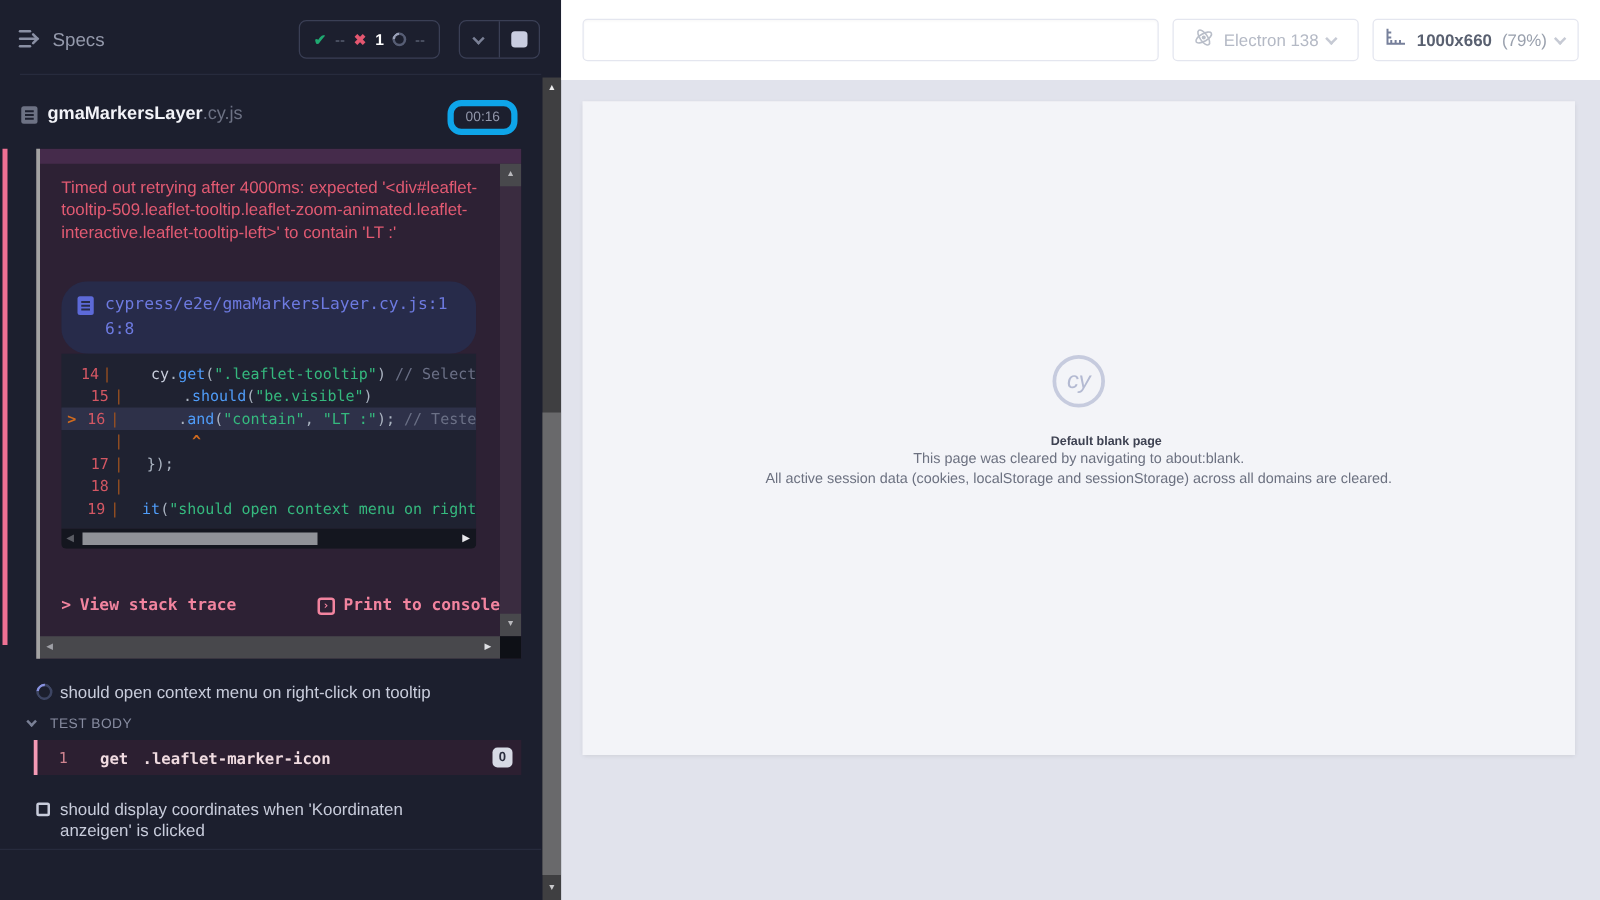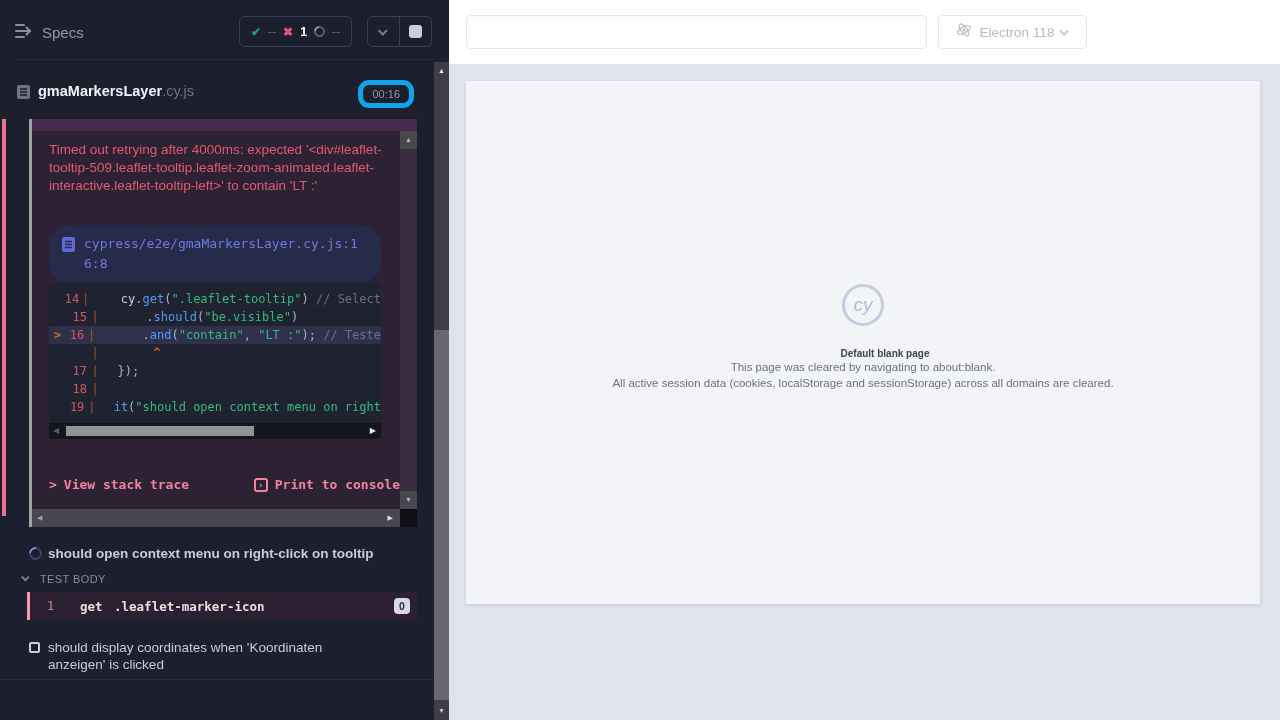--- a/index.html
+++ b/index.html
@@ -71,21 +71,21 @@
   #err-vscroll { position:absolute; right:0; top:12px; bottom:18px; width:17px; background:#3a2c40; }
   #err-vscroll .up, #err-vscroll .down { position:absolute; left:0; width:17px; height:18px; background:#48484c;
               color:#b9b9bd; font-size:7px; text-align:center; line-height:18px; }
   #err-vscroll .up { top:0; } #err-vscroll .down { bottom:0; }
   #err-hscroll { position:absolute; left:0; right:17px; bottom:0; height:18px; background:#48484c; }
   #err-hscroll .arr-l { position:absolute; left:5px; top:0; line-height:18px; font-size:7px; color:#9fa0a6; }
   #err-hscroll .arr-r { position:absolute; right:7px; top:0; line-height:18px; font-size:7px; color:#dfe0e4; }
   #err-corner { position:absolute; right:0; bottom:0; width:17px; height:18px; background:#0e1016; }
 
   
-  #row-running { position:absolute; left:0; top:545px; width:389px; height:20px; cursor:pointer;font-weight:bold; }
+  #row-running { position:absolute; left:0; top:545px; width:389px; height:20px; cursor:pointer; }
   .spinner { position:absolute; left:29px; top:2px; width:13px; height:13px; border-radius:50%;
              border:2px solid #3d4563; border-top-color:#8892e0; transform:rotate(-40deg); }
   .test-title { position:absolute; left:48px; top:0; width:372px; font-size:13.5px; line-height:17px; color:#c8ccdb; }
   #row-testbody { position:absolute; left:0; top:572px; width:433px; height:16px; cursor:pointer; }
   #row-testbody .chev { position:absolute; left:23px; top:3px; width:6px; height:6px; }
   #testbody-label { position:absolute; left:40px; top:1px; font-size:11px; letter-spacing:0.4px; color:#878ca0; }
   #row-command { position:absolute; left:27px; top:592px; width:390px; height:28px; background:#2c1f31;
                  border-left:3px solid #f49ab5; font-family:"DejaVu Sans Mono", monospace; cursor:pointer; }
   #cmd-num { position:absolute; left:17px; top:7px; font-size:12px; color:#cf8490; }
   #cmd-method { position:absolute; left:50px; top:7px; font-size:12.5px; font-weight:bold; color:#f0dbe0; }
@@ -317,21 +317,38 @@
     <div class="tb-btn" id="browser-btn">
       <span>
         <svg width="16" height="16" viewBox="0 0 16 16">
           <g fill="none" stroke="#b9bec9" stroke-width="1.3">
             <ellipse cx="8" cy="8" rx="7" ry="3" transform="rotate(-30 8 8)"></ellipse>
             <ellipse cx="8" cy="8" rx="7" ry="3" transform="rotate(55 8 8)"></ellipse>
           </g>
           <circle cx="8" cy="8" r="1.6" fill="#b9bec9"></circle>
         </svg>
       </span>
-      <span id="browser-label">Electron 118</span>
+      <span id="browser-label">Electron 138</span>
+      <span class="chev-lt"></span>
+    </div>
+    <div class="tb-btn" id="viewport-btn">
+      <span>
+        <svg width="17" height="15" viewBox="0 0 17 15">
+          <g fill="none" stroke="#77809b" stroke-width="1.6">
+            <path d="M2 1 V13 H16"></path>
+            <path d="M5 13 V10"></path>
+              <path d="M8.5 13 V10"></path>
+              <path d="M12 13 V10"></path>
+            <path d="M2 4 H5"></path>
+              <path d="M2 8 H5"></path>
+          </g>
+        </svg>
+      </span>
+      <span id="viewport-size">1000x660</span>
+      <span id="viewport-zoom">(79%)</span>
       <span class="chev-lt"></span>
     </div>
   </div>
 
   <div id="aut">
     <div id="cy-logo">cy</div>
     <div id="aut-title">Default blank page</div>
     <div id="aut-line1">This page was cleared by navigating to about:blank.</div>
     <div id="aut-line2">All active session data (cookies, localStorage and sessionStorage) across all domains are cleared.</div>
   </div>

